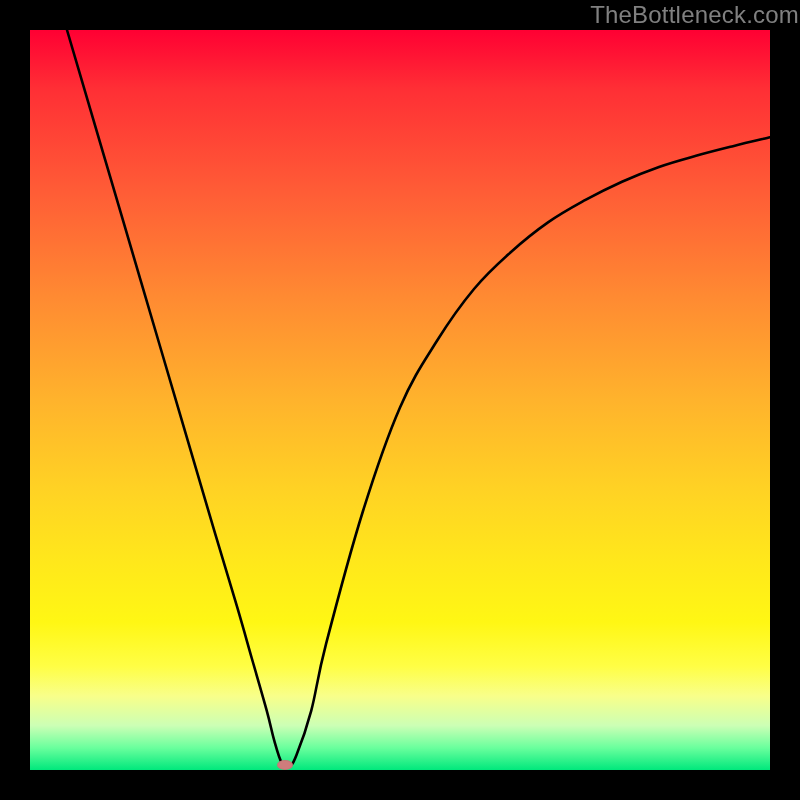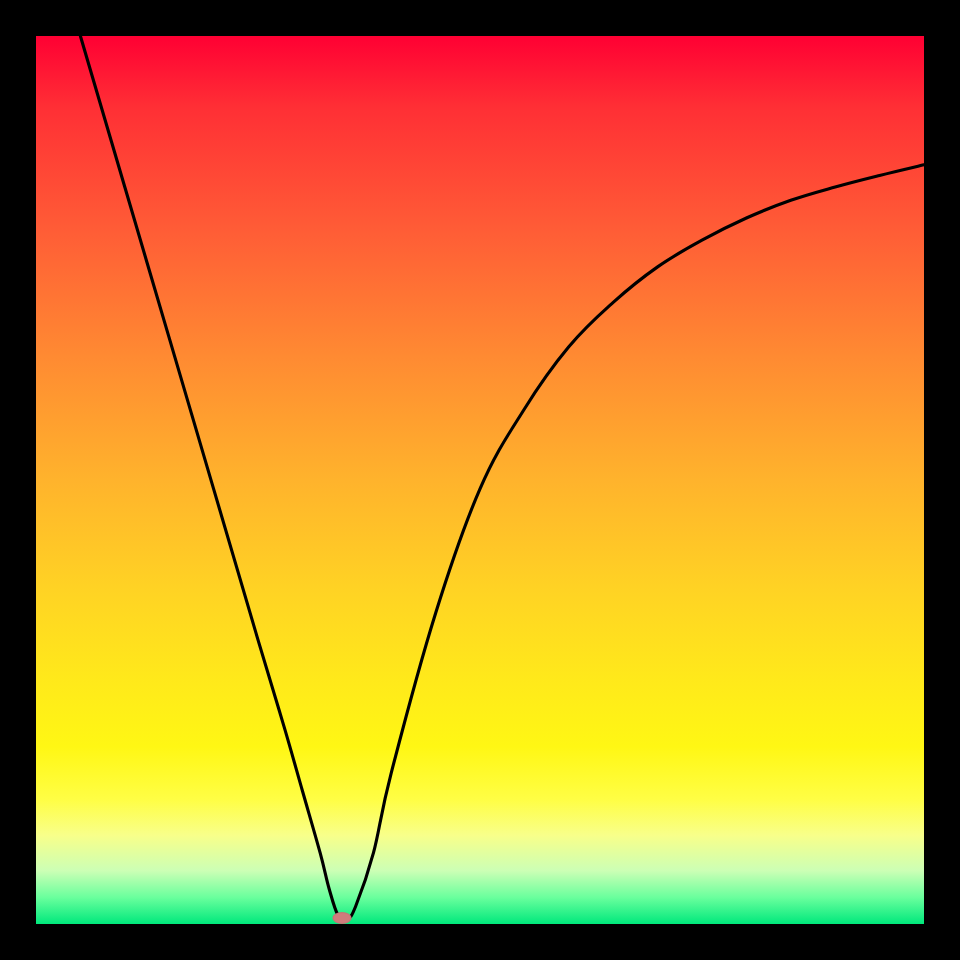--- a/index.html
+++ b/index.html
@@ -68,19 +68,20 @@
     border-radius: 50%;
     background: #cf7c7c;
     box-shadow: 0 0 0 1px rgba(0,0,0,0.05) inset;
     transform: translate(-50%, -50%);
   }
 </style>
 </head>
 <body>
 
 <div class="frame">
+  <div class="watermark">TheBottleneck.com</div>
   <div class="plot">
     <svg class="curve" viewBox="0 0 740 740" preserveAspectRatio="none">
       <path id="curve-path" d="M 37.00 0.00 C 43.66 22.64, 60.68 80.51, 74.00 125.80 C 87.32 171.09, 97.68 206.31, 111.00 251.60 C 124.32 296.89, 134.68 332.11, 148.00 377.40 C 161.32 422.69, 174.34 467.24, 185.00 503.20 C 195.66 539.16, 200.54 554.56, 207.20 577.20 C 213.86 599.84, 216.67 610.35, 222.00 629.00 C 227.33 647.65, 232.80 666.15, 236.80 680.80 C 240.80 695.45, 241.54 701.08, 244.20 710.40 C 246.86 719.72, 248.94 727.94, 251.60 732.60 C 254.26 737.26, 256.34 737.63, 259.00 736.30 C 261.66 734.97, 262.40 735.19, 266.40 725.20 C 270.40 715.21, 275.87 700.78, 281.20 680.80 C 286.53 660.82, 286.68 650.16, 296.00 614.20 C 305.32 578.24, 319.68 523.62, 333.00 481.00 C 346.32 438.38, 356.68 408.04, 370.00 377.40 C 383.32 346.76, 393.68 332.11, 407.00 310.80 C 420.32 289.49, 430.68 274.98, 444.00 259.00 C 457.32 243.02, 467.68 233.99, 481.00 222.00 C 494.32 210.01, 504.68 201.72, 518.00 192.40 C 531.32 183.08, 541.68 177.53, 555.00 170.20 C 568.32 162.87, 578.68 157.69, 592.00 151.70 C 605.32 145.71, 615.68 141.56, 629.00 136.90 C 642.32 132.24, 652.68 129.53, 666.00 125.80 C 679.32 122.07, 689.68 119.51, 703.00 116.18 C 716.32 112.85, 733.34 108.90, 740.00 107.30" fill="none" stroke="#000" stroke-width="2.6" stroke-linecap="round" stroke-linejoin="round"></path>
     </svg>
     <div id="marker" class="marker" style="left: 255.3px; top: 734.82px; background: rgb(207, 124, 124);"></div>
   </div>
 </div>
 
 </body></html>

